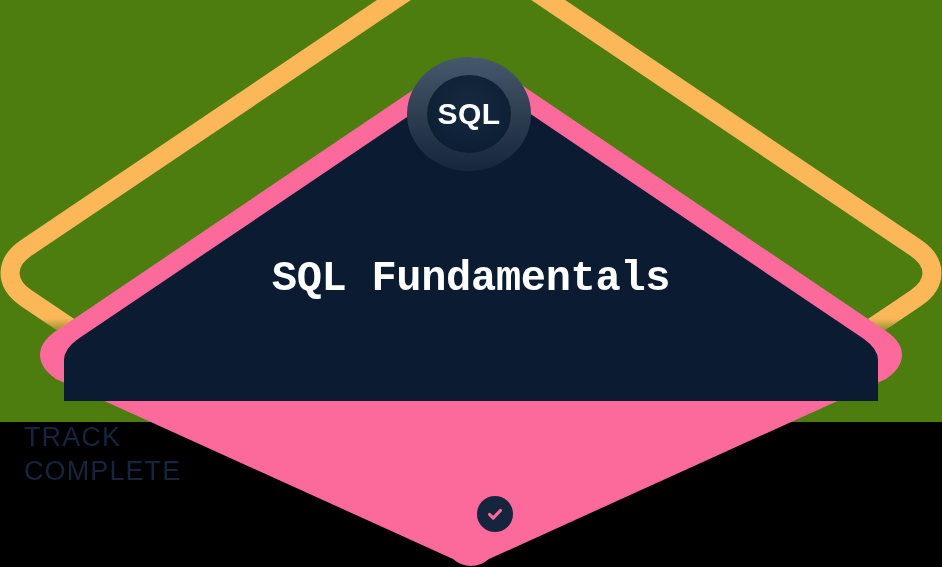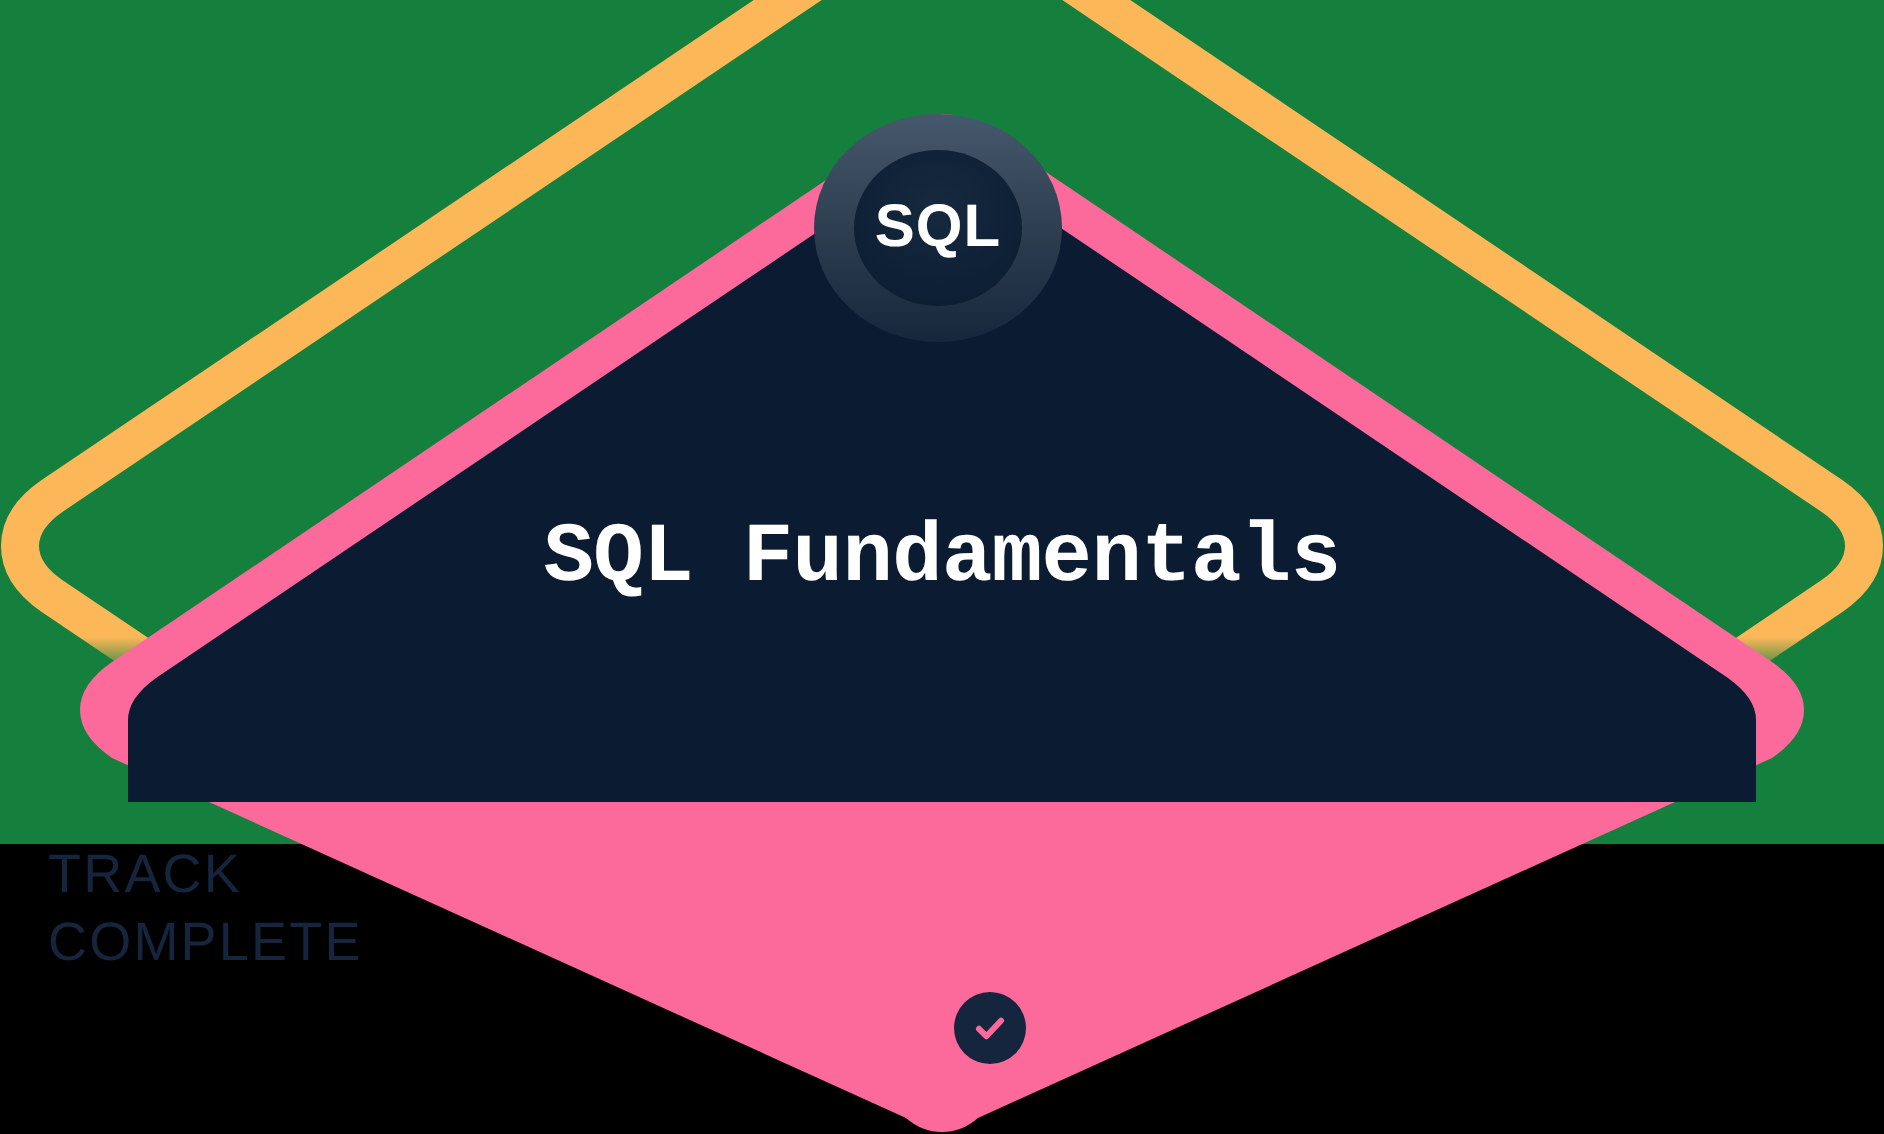--- a/index.html
+++ b/index.html
@@ -10,21 +10,21 @@
   body {
     width: 942px;
     height: 567px;
     overflow: hidden;
     font-family: "Liberation Sans", sans-serif;
   }
   #badge-stage {
     position: relative;
     width: 942px;
     height: 422px;
-    background: #15803d;
+    background: #4d7c0f;
   }
   #badge-svg {
     position: absolute;
     top: 0;
     left: 0;
     width: 942px;
     height: 567px;
     display: block;
   }
   .overlay-layer {

